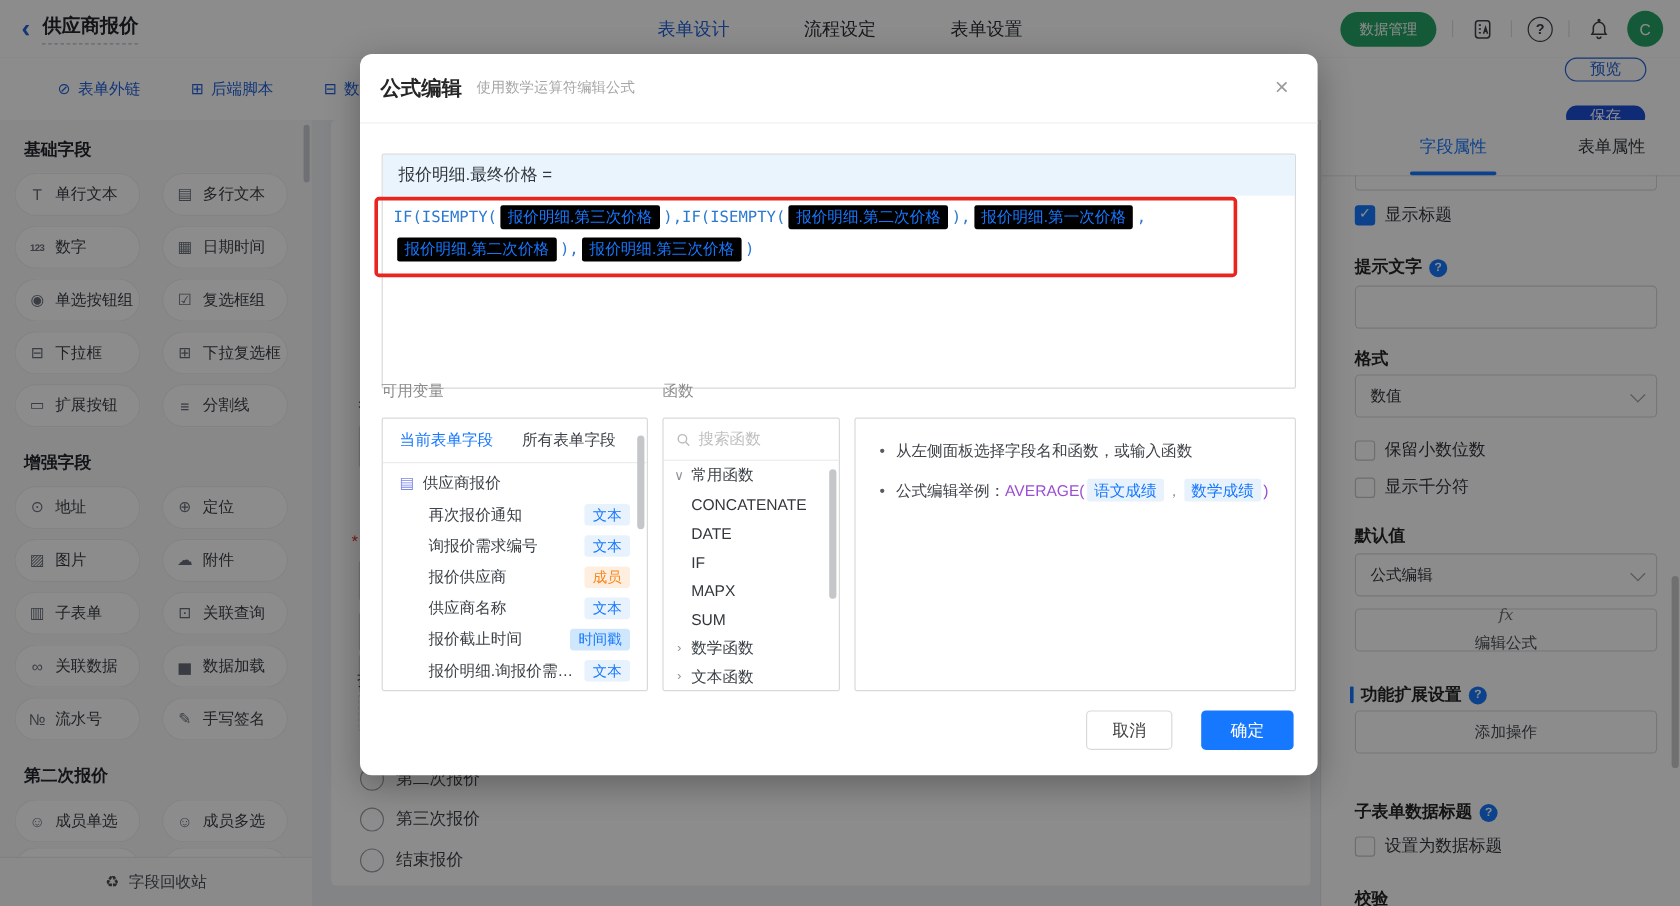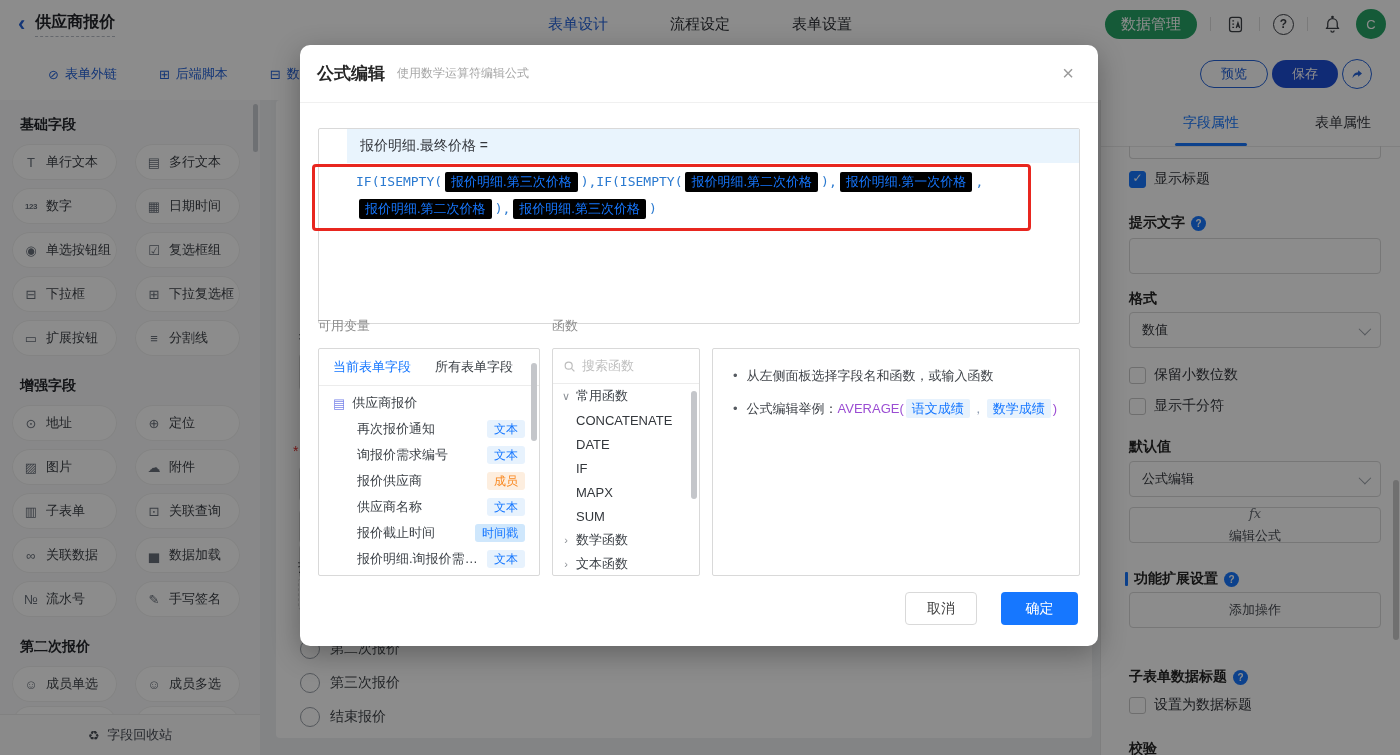--- a/index.html
+++ b/index.html
@@ -7,31 +7,31 @@
        font-family:"Liberation Sans","DejaVu Sans",sans-serif;color:#2c2f35;}
   
   .topbar{position:absolute;left:0;top:0;width:1400px;height:48px;background:#fff;border-bottom:1px solid #ececec;}
   .tb-left{position:absolute;left:18px;top:0;height:48px;display:flex;align-items:center;gap:10px;}
   .back{font-size:22px;font-weight:700;color:#2563d9;cursor:pointer;line-height:1;}
   .app-title{font-size:16px;font-weight:600;color:#24262b;padding-bottom:3px;border-bottom:1px dashed #b8bdc6;}
   .tb-tabs{position:absolute;left:50%;transform:translateX(-50%);top:0;height:48px;display:flex;align-items:center;gap:62px;}
   .top-tab{font-size:15px;color:#2c2f35;cursor:pointer;}
   .top-tab.active{color:#2563d9;}
   .tb-right{position:absolute;right:14px;top:0;height:48px;display:flex;align-items:center;gap:13px;}
-  .pill-green{height:29px;padding:0 16px;border:none;border-radius:15px;background:#27a567;color:#fff;font-size:15px;cursor:pointer;}
+  .pill-green{height:29px;padding:0 16px;border:none;border-radius:15px;background:#27a567;color:#fff;font-size:12px;cursor:pointer;}
   .vsep{width:1px;height:14px;background:#dedede;}
   .tb-ic{width:22px;height:22px;display:flex;align-items:center;justify-content:center;color:#3d4046;cursor:pointer;}
   .help-circle{width:19px;height:19px;border:1.5px solid #3d4046;border-radius:50%;font-size:12px;font-weight:700;}
   .avatar{width:30px;height:30px;border-radius:50%;background:#27a567;color:#fff;font-size:13px;display:flex;align-items:center;justify-content:center;}
   
   .subbar{position:absolute;left:0;top:48px;width:1400px;height:52px;background:#fff;border-bottom:1px solid #e8e8e8;}
   .sb-links{position:absolute;left:48px;top:0;height:52px;display:flex;align-items:center;gap:42px;}
   .sb-link{display:flex;align-items:center;gap:6px;color:#2563d9;font-size:13px;cursor:pointer;white-space:nowrap;}
   .sb-ic{font-size:13px;}
-  .sb-right{position:absolute;right:28px;top:0;height:52px;display:flex;align-items:center;gap:4px;}
+  .sb-right{position:absolute;right:28px;top:0;height:52px;display:flex;align-items:center;gap:20px;flex-direction:column;}
   .btn-outline-pill{height:28px;padding:0 20px;border:1px solid #2563d9;border-radius:14px;background:#fff;color:#2563d9;font-size:13px;cursor:pointer;}
   .btn-blue-pill{height:28px;padding:0 20px;border:none;border-radius:14px;background:#1e4fd6;color:#fff;font-size:13px;cursor:pointer;}
   .share-circle{width:28px;height:28px;border:1px solid #2563d9;border-radius:50%;color:#2563d9;display:flex;align-items:center;justify-content:center;cursor:pointer;}
   
   .sidebar{position:absolute;left:0;top:100px;width:260px;height:655px;background:#f7f8fa;border-right:1px solid #e8e8e8;overflow:hidden;}
   .side-inner{padding:16px 0 0 12px;}
   .side-title{font-size:14px;font-weight:700;color:#24262b;margin:0 0 10px 8px;}
   .side-title.mt{margin-top:21px;}
   .side-grid{display:grid;grid-template-columns:105px 105px;column-gap:18px;row-gap:8px;}
   .pill{height:36px;border-radius:18px;background:#fff;display:flex;align-items:center;gap:7px;padding:0 0 0 11px;font-size:13px;color:#3b3f45;cursor:pointer;box-shadow:0 0 0 1px #efefef inset;}
@@ -72,21 +72,21 @@
   .fx-i{font-style:italic;font-family:"DejaVu Serif",serif;font-size:13px;color:#6b7077;}
   .sec-bar{width:3px;height:14px;background:#1677ff;border-radius:1px;display:inline-block;}
   .rp-scroll{position:absolute;right:2px;top:380px;width:6px;height:160px;border-radius:3px;background:#cdcdcd;}
   
   .overlay{position:absolute;inset:0;background:rgba(0,0,0,.45);z-index:40;}
   .modal{position:absolute;left:300px;top:45px;width:798px;height:601px;background:#fff;border-radius:10px;z-index:50;box-shadow:0 8px 28px rgba(0,0,0,.3);}
   .m-head{height:57px;border-bottom:1px solid #f0f0f0;display:flex;align-items:center;padding:0 17px;}
   .m-title{font-size:17px;font-weight:600;color:#262626;}
   .m-sub{font-size:12px;color:#a6a6a6;margin-left:12px;}
   .m-close{position:absolute;right:24px;top:18px;font-size:20px;color:#9b9b9b;cursor:pointer;line-height:1;}
-  .fx-box{position:absolute;left:18px;top:83px;width:762px;border:1px solid #d9d9d9;border-radius:2px;box-sizing:border-box;padding-left:28px;}
+  .fx-box{position:absolute;left:18px;top:83px;width:762px;border:1px solid #d9d9d9;border-radius:2px;box-sizing:border-box;}
   .fx-target{height:34px;background:#e9f4fd;display:flex;align-items:center;padding:0 13px;font-size:14px;color:#33363c;}
   .fx-code{height:150px;padding:5px 9px;font-family:"DejaVu Sans Mono",monospace;font-size:13px;cursor:text;}
   .code-line{line-height:27px;white-space:nowrap;}
   .tk-code{color:#2b7ad0;margin-top:48px;}
   .tk-field{display:inline-block;background:#000000;color:#1677ff;border-radius:2px;padding:1px 6px;margin:0 3px;font-family:"Liberation Sans","DejaVu Sans",sans-serif;line-height:18px;}
   .red-annotation{position:absolute;left:12px;top:119px;width:713px;height:61px;border:3px solid #e8261f;border-radius:4px;pointer-events:none;}
   .pan-label{position:absolute;top:272px;font-size:13px;color:#8c8c8c;}
   .lv{left:18px;} .lf{left:252px;}
   .panel{position:absolute;top:303px;height:228px;border:1px solid #d9d9d9;border-radius:2px;box-sizing:border-box;background:#fff;overflow:hidden;}
   .vars-panel{left:18px;width:222px;}

